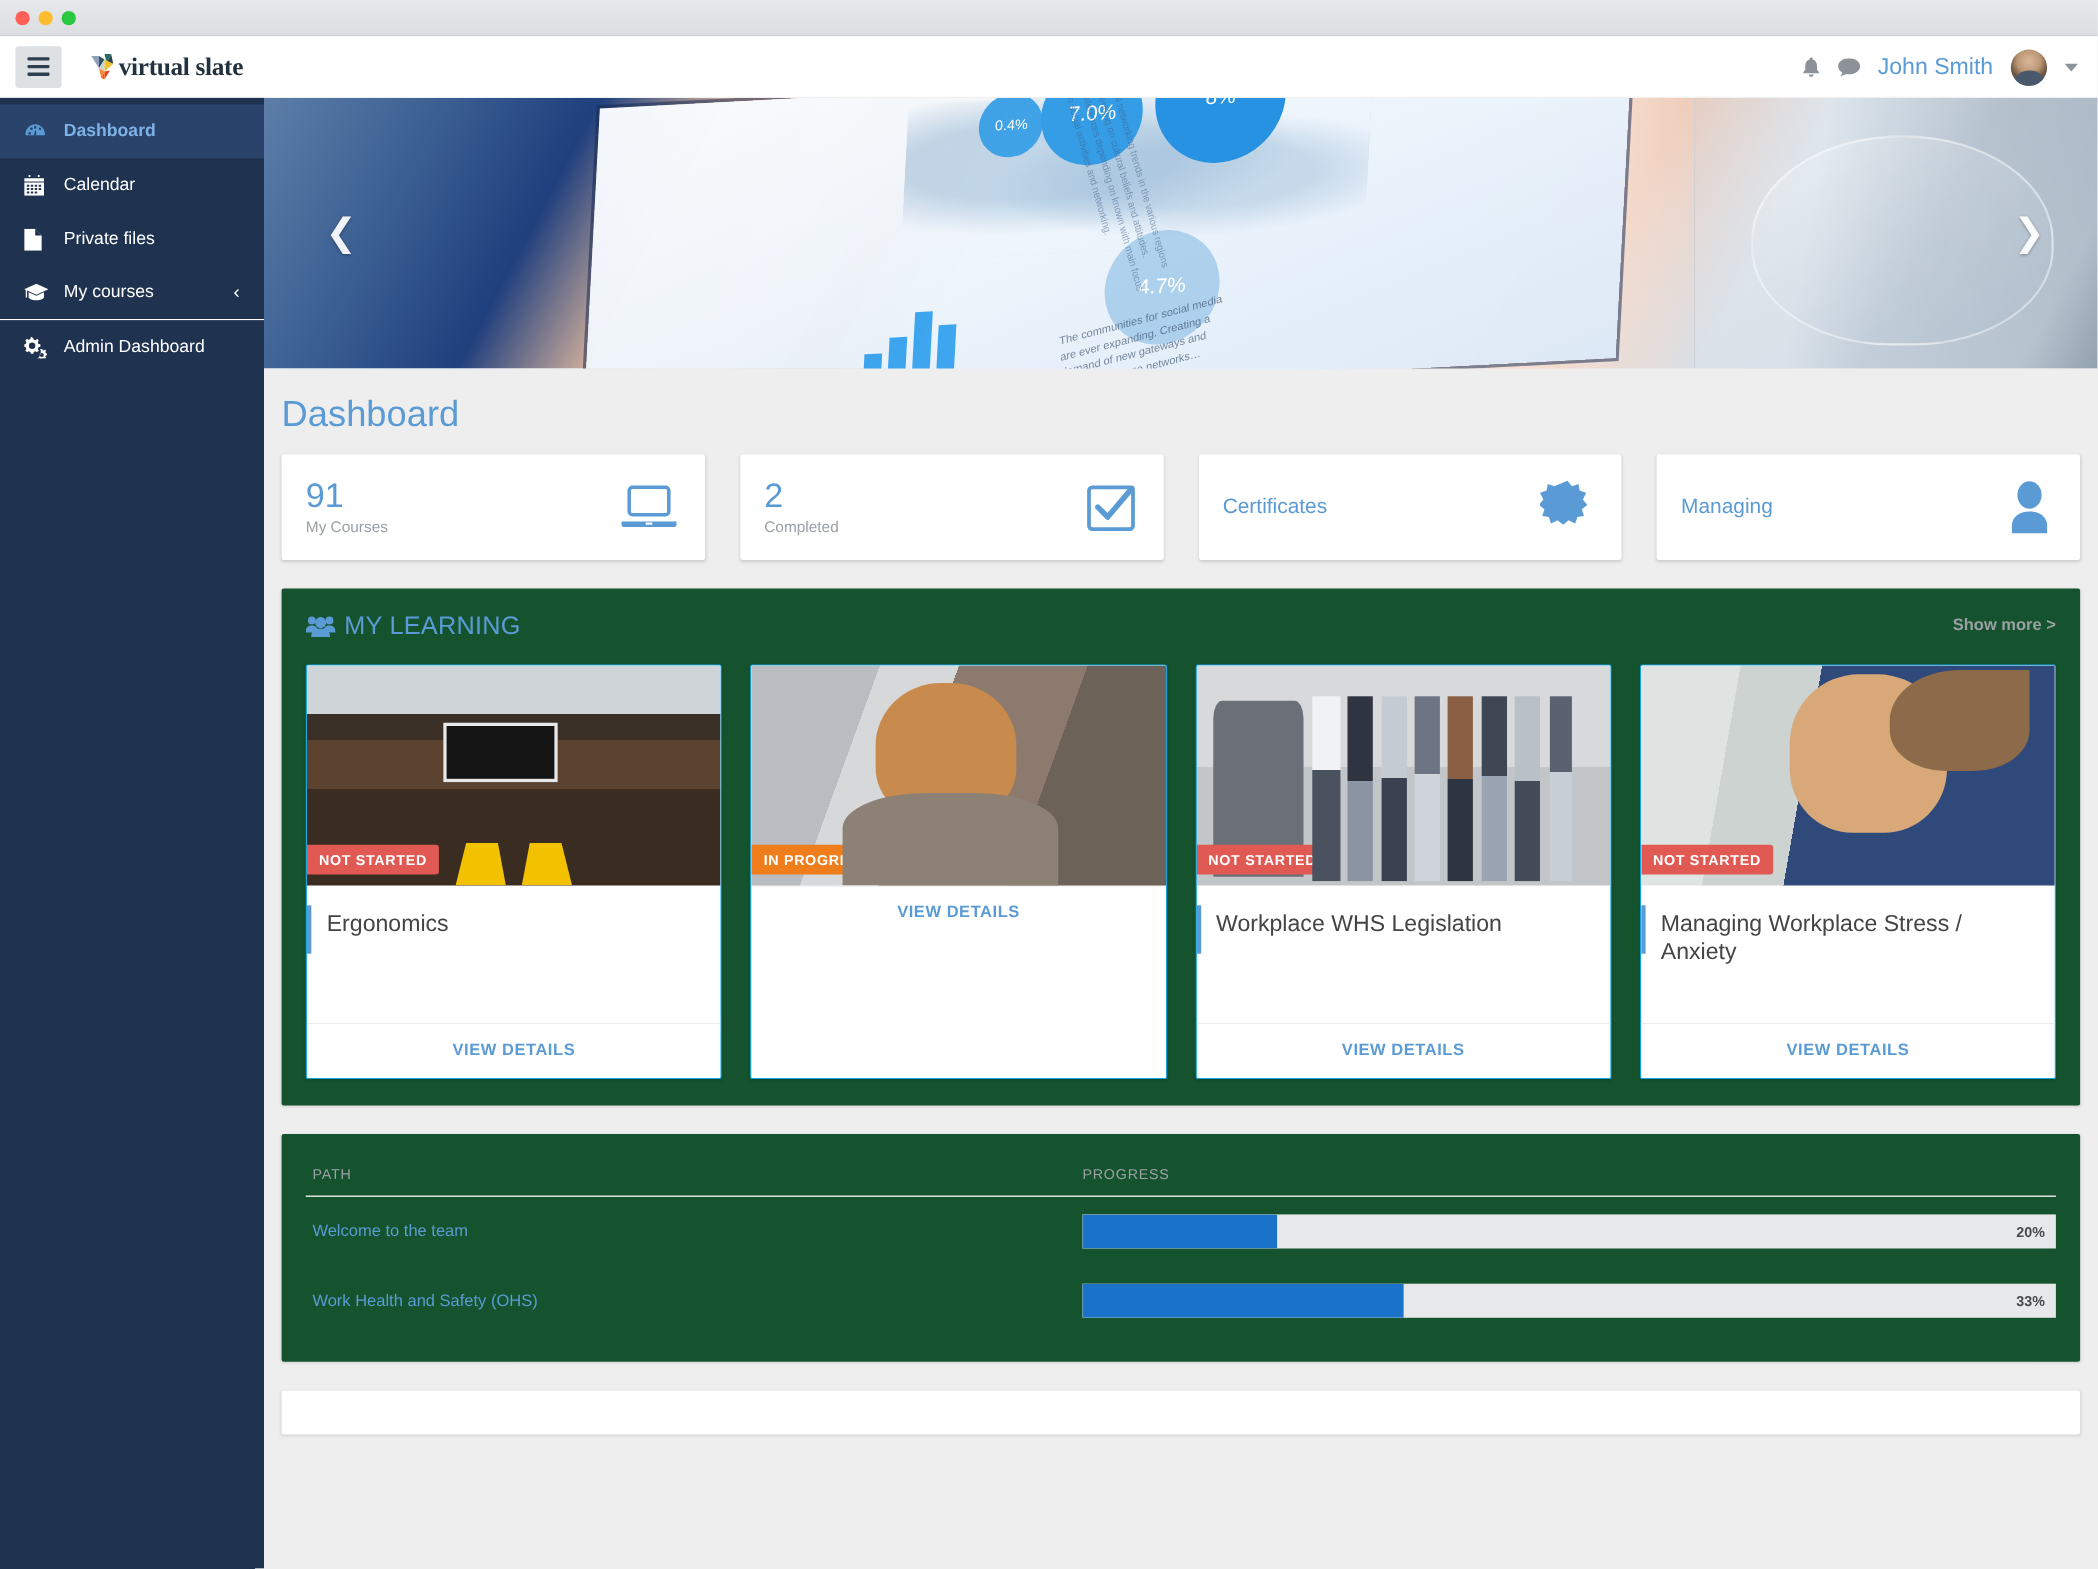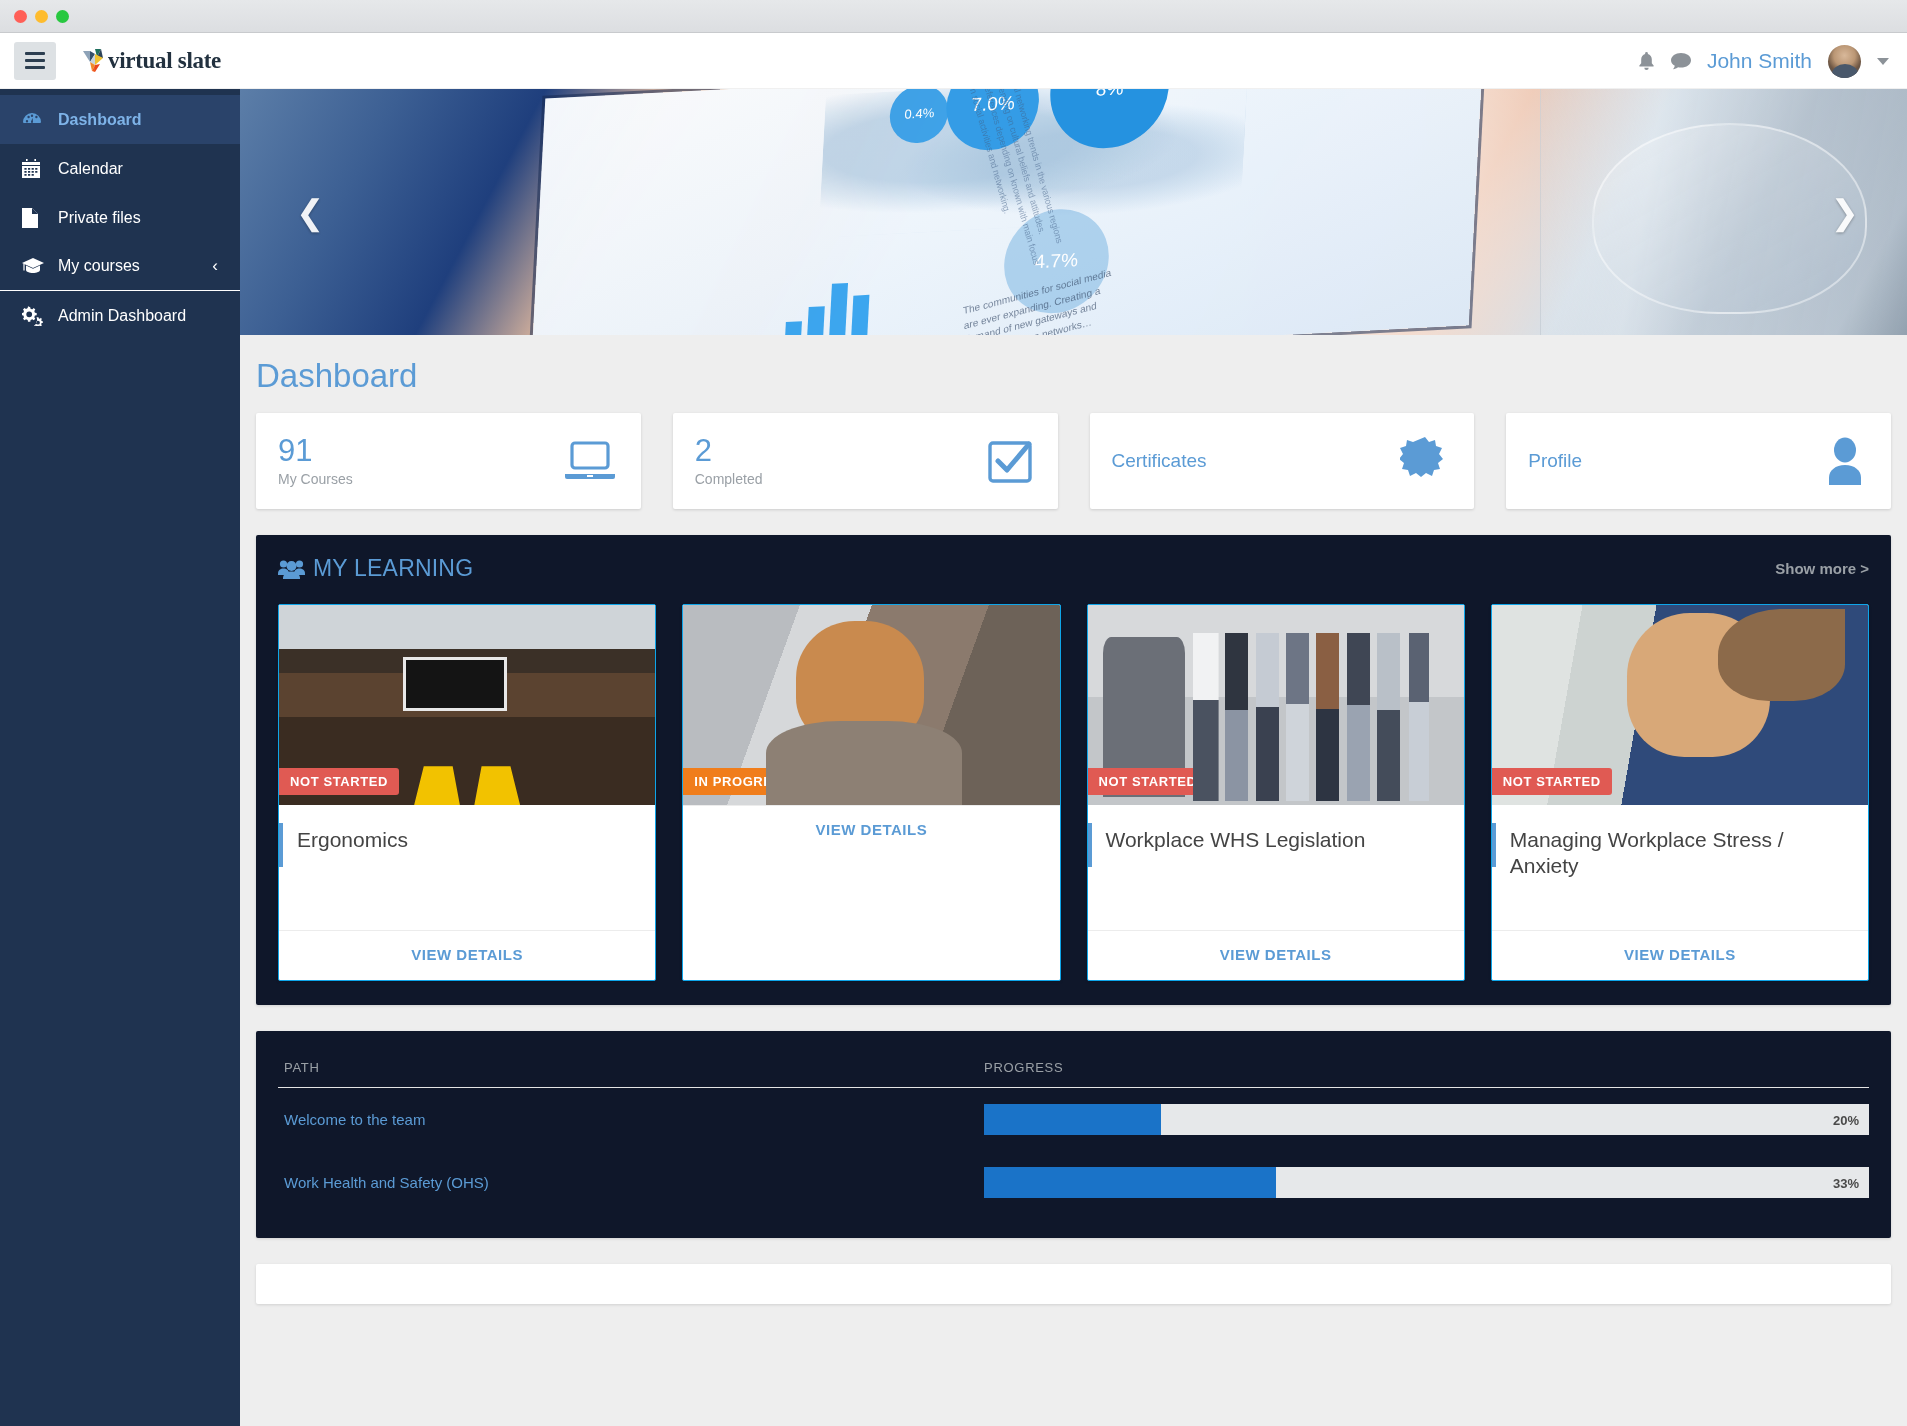--- a/index.html
+++ b/index.html
@@ -162,21 +162,21 @@
     padding: 0 24px 0 22px; cursor: pointer;
   }
   .stat-left { display: flex; flex-direction: column; justify-content: center; }
   .stat-number { font-size: 31px; color: #5b9bd5; line-height: 1.05; font-weight: 300; }
   .stat-label { font-size: 14px; color: #9aa0a6; margin-top: 4px; }
   .stat-title { font-size: 19px; color: #5b9bd5; font-weight: 300; }
   .stat-icon { color: #5b9bd5; display:flex; align-items:center; }
 
   
   .panel {
-    background: #0f172a; border-radius: 2px; margin-top: 26px;
+    background: #14532d; border-radius: 2px; margin-top: 26px;
     box-shadow: 0 1px 3px rgba(0,0,0,.12); padding: 20px 22px 24px 22px;
   }
   .panel-head { display: flex; align-items: center; justify-content: space-between; }
   .panel-title { display: flex; align-items: center; gap: 8px; color: #5b9bd5; font-size: 23px; font-weight: 300; letter-spacing: .2px; }
   .panel-title .grp-icon { color: #5b9bd5; display: flex; }
   .show-more { color: #9aa0a6; font-size: 15px; font-weight: bold; cursor: pointer; }
 
   .course-row { display: flex; gap: 26px; margin-top: 22px; }
   .course-card {
     flex: 1; background: #ffffff; border: 1px solid #0ea5e9; border-radius: 2px;
@@ -420,21 +420,21 @@
           </div>
           <span class="stat-icon">
             <svg width="50" height="50" viewBox="0 0 50 50" fill="currentColor">
               <path d="M25 1l4 5 6-2 1 6 6 2-3 6 4 5-5 4 2 6-6 1-2 6-6-3-5 4-5-4-6 3-2-6-6-1 2-6-5-4 4-5-3-6 6-2 1-6 6 2z"></path>
             </svg>
           </span>
         </div>
 
         <div class="stat-card">
           <div class="stat-left">
-            <span class="stat-title">Profile</span>
+            <span class="stat-title">Managing</span>
           </div>
           <span class="stat-icon">
             <svg width="44" height="48" viewBox="0 0 44 48" fill="currentColor">
               <ellipse cx="22" cy="13" rx="11" ry="12.5"></ellipse>
               <path d="M22 28c-9.5 0-16 5.5-16 12.5V48h32v-7.5C38 33.5 31.5 28 22 28z"></path>
             </svg>
           </span>
         </div>
       </div>
 

